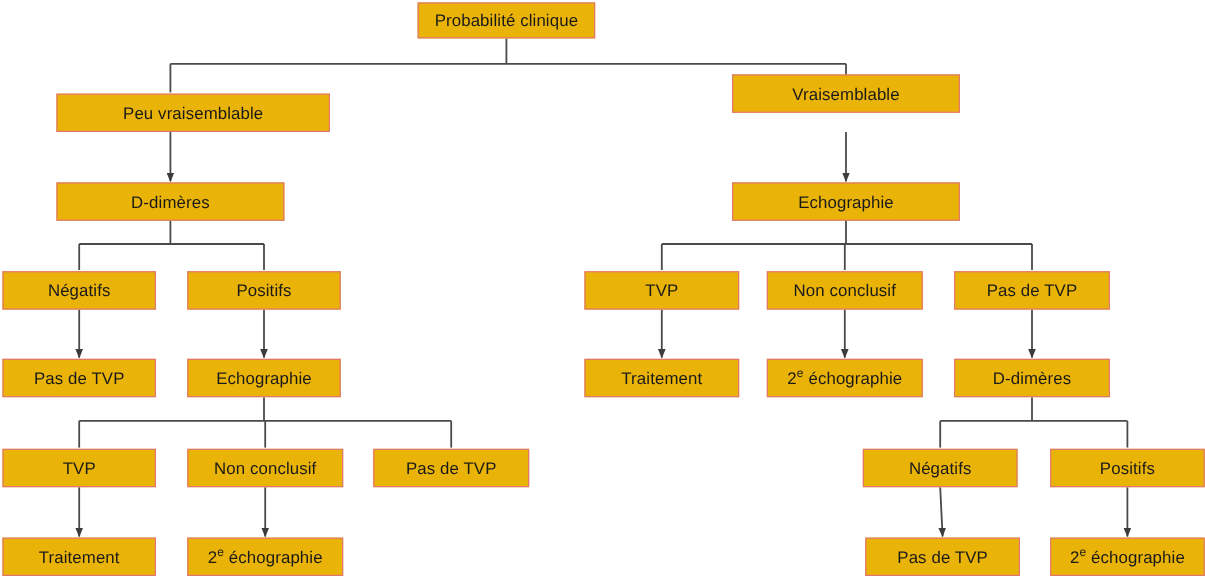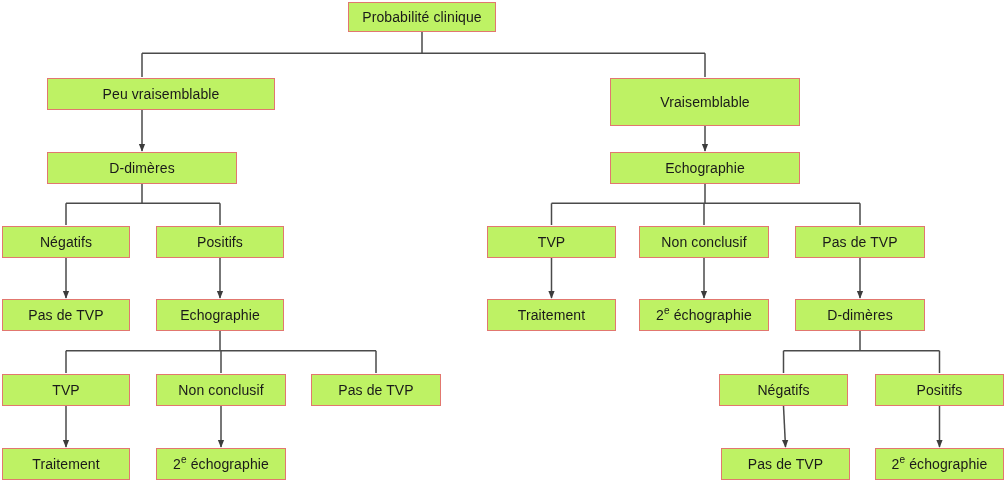--- a/index.html
+++ b/index.html
@@ -22,21 +22,21 @@
   svg.flow-canvas {
     position: absolute;
     left: 0;
     top: 0;
     width: 1004px;
     height: 481px;
   }
   .node-box {
     position: absolute;
     box-sizing: border-box;
-    background: #bef264;
+    background: #eab308;
     border: 1.6px solid #e2776f;
     display: flex;
     align-items: center;
     justify-content: center;
     color: #1a1a1a;
     font-size: 14px;
     font-family: "Liberation Sans", sans-serif;
     letter-spacing: 0.1px;
     white-space: nowrap;
     line-height: 1;
@@ -98,21 +98,21 @@
         <line x1="939.5" y1="406" x2="939.5" y2="447" stroke="#4a4a4a" stroke-width="1.5" marker-end="url(#arrowhead)"></line>
       </g>
   </svg>
   <div id="node-layer">
       <div class="node-box" style="left: 348px; top: 2px; width: 148px; height: 30px;">
         <span class="node-label">Probabilité clinique</span>
       </div>
       <div class="node-box" style="left: 47px; top: 78px; width: 228px; height: 32px;">
         <span class="node-label">Peu vraisemblable</span>
       </div>
-      <div class="node-box" style="left: 610px; top: 78px; width: 190px; height: 48px;">
+      <div class="node-box" style="left: 610px; top: 62px; width: 190px; height: 32px;">
         <span class="node-label">Vraisemblable</span>
       </div>
       <div class="node-box" style="left: 47px; top: 152px; width: 190px; height: 32px;">
         <span class="node-label">D-dimères</span>
       </div>
       <div class="node-box" style="left: 610px; top: 152px; width: 190px; height: 32px;">
         <span class="node-label">Echographie</span>
       </div>
       <div class="node-box" style="left: 2px; top: 226px; width: 128px; height: 32px;">
         <span class="node-label">Négatifs</span>

